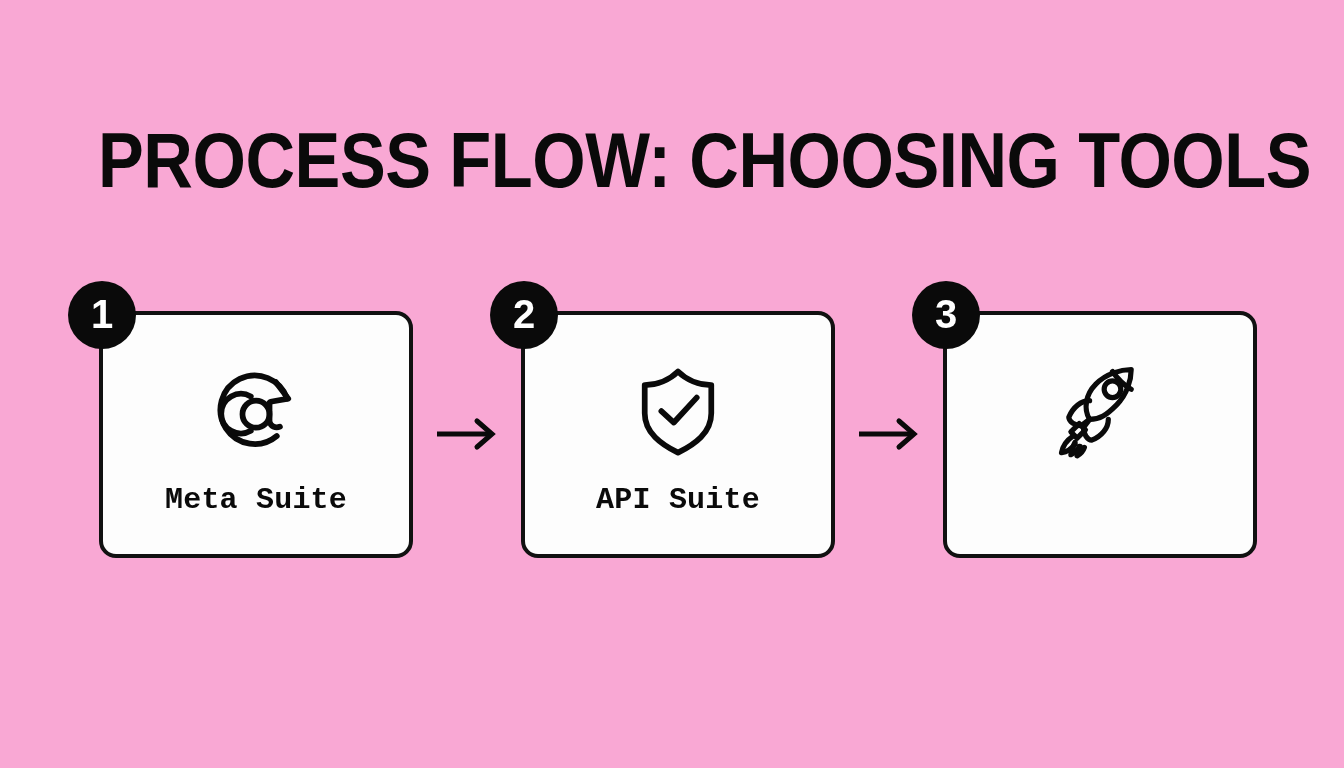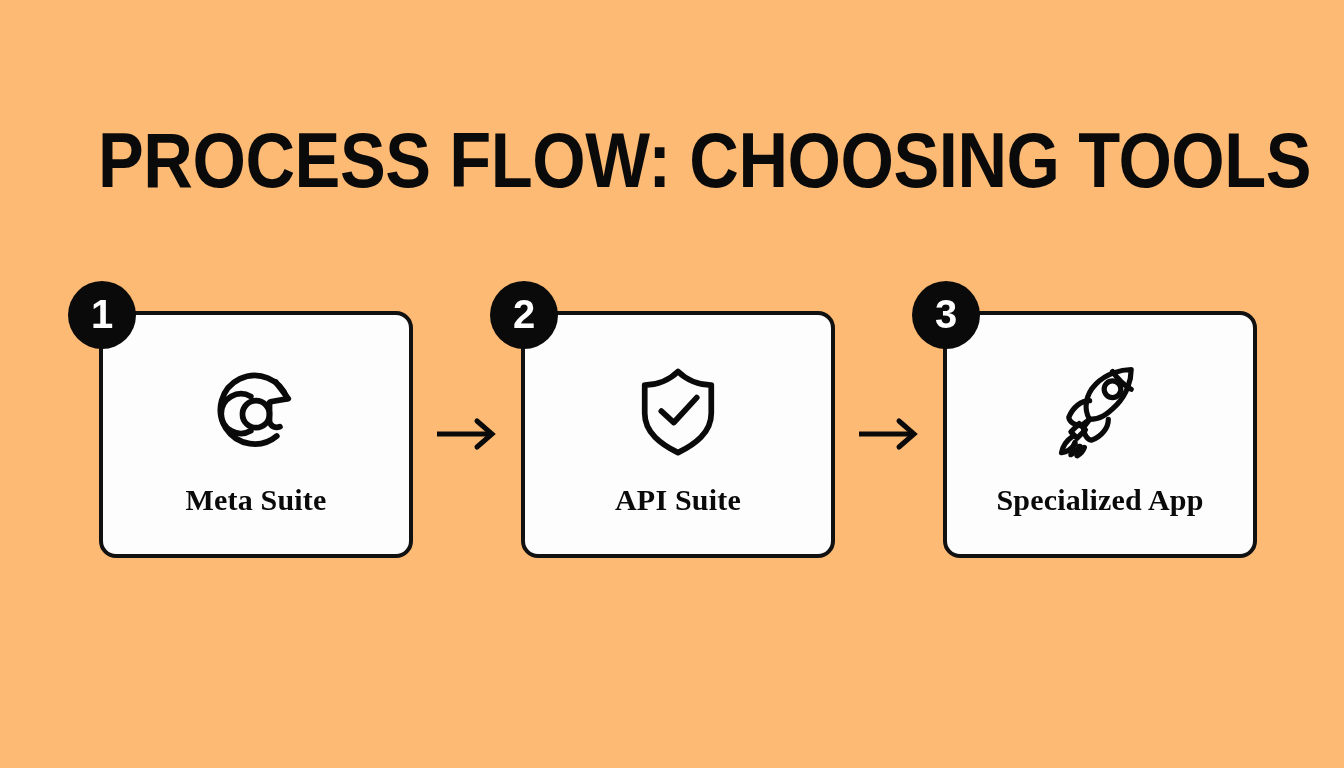--- a/index.html
+++ b/index.html
@@ -12,21 +12,21 @@
     height: 768px;
     background: #fdfdfd;
     font-family: "Liberation Sans", sans-serif;
     overflow: hidden;
     position: relative;
   }
 
   #slide {
     position: absolute;
     inset: 0;
-    background: #fdba74;
+    background: #f9a8d4;
     text-align: right;
   }
 
   
   .slide-title {
     position: absolute;
     left: 98px;
     top: 118px;
     font-family: "Liberation Sans Narrow", "Liberation Sans", sans-serif;
     font-size: 78px;
@@ -95,21 +95,21 @@
     justify-content: center;
   }
   .step-icon svg {
     display: block;
     width: 100%;
     height: 100%;
   }
 
   .step-label {
     margin-top: 22px;
-    font-family: Liberation Serif, serif;
+    font-family: Liberation Mono, monospace;
     font-size: 30px;
     font-weight: 700;
     color: #0a0a0a;
     letter-spacing: 0.2px;
     white-space: nowrap;
   }
 
   
   .connector {
     flex: 0 0 auto;
@@ -211,17 +211,16 @@
           <path d="M58 60 C58 68 52 76 42 80 C38 80 34 74 34 68 L40 60"></path>
 
           <path d="M30 64 L36 70 L28 78 L22 72 Z"></path>
 
           <path d="M24 76 C18 80 14 86 13 92 C19 91 23 88 26 84"></path>
           <path d="M26 82 C24 86 22 90 22 94 C26 92 29 89 31 86"></path>
           <path d="M30 86 C30 89 29 92 28 95 C32 93 34 90 35 87"></path>
         </svg>
       </div>
 
-      <div class="step-label">Specialized App</div>
     </div>
 
   </div>
 </div>
 
 </body></html>

